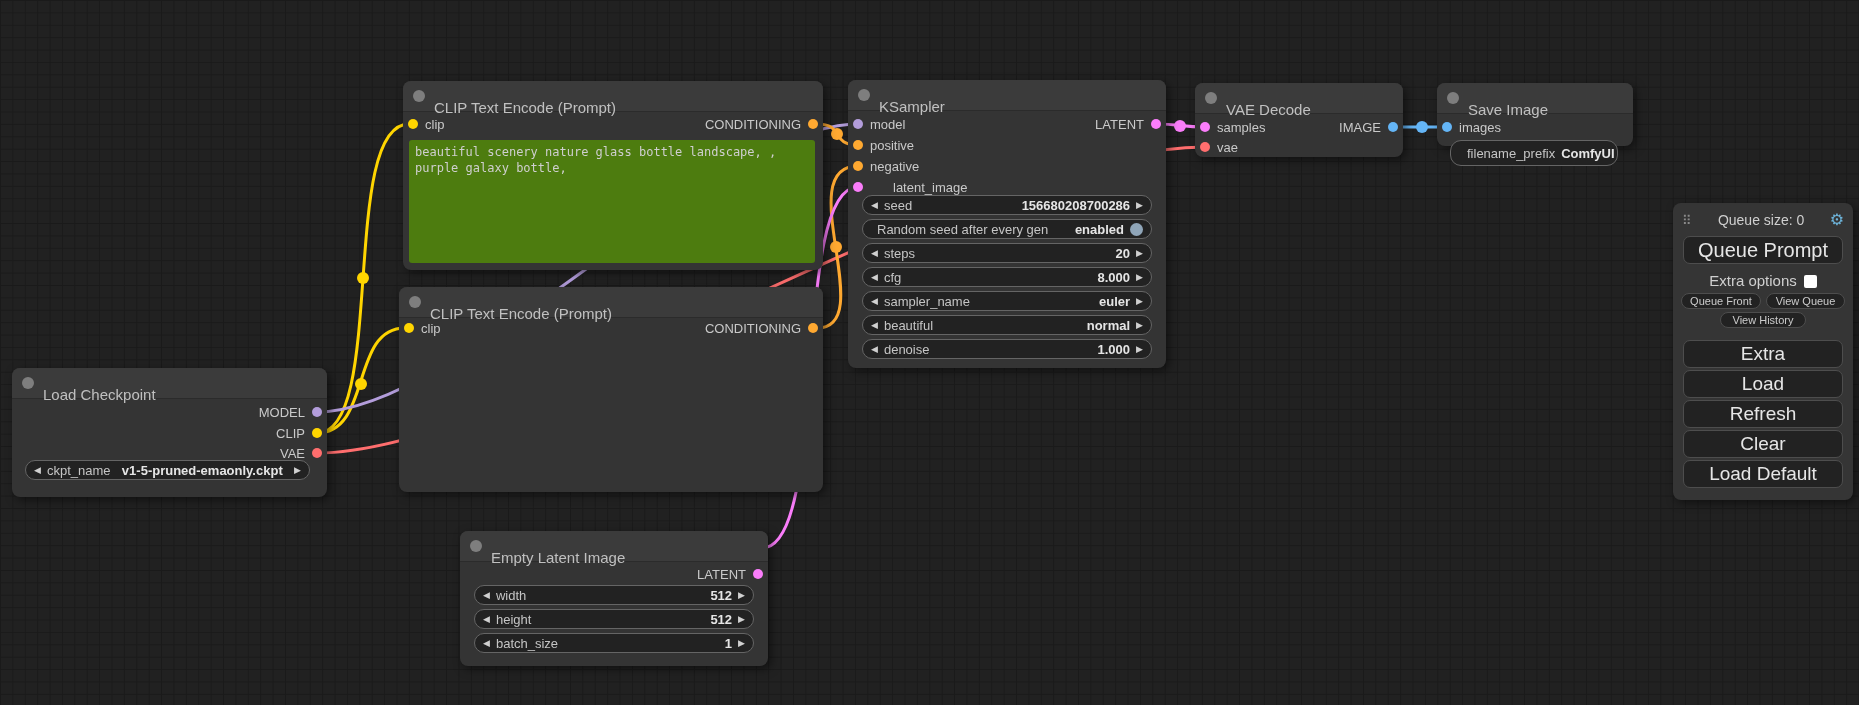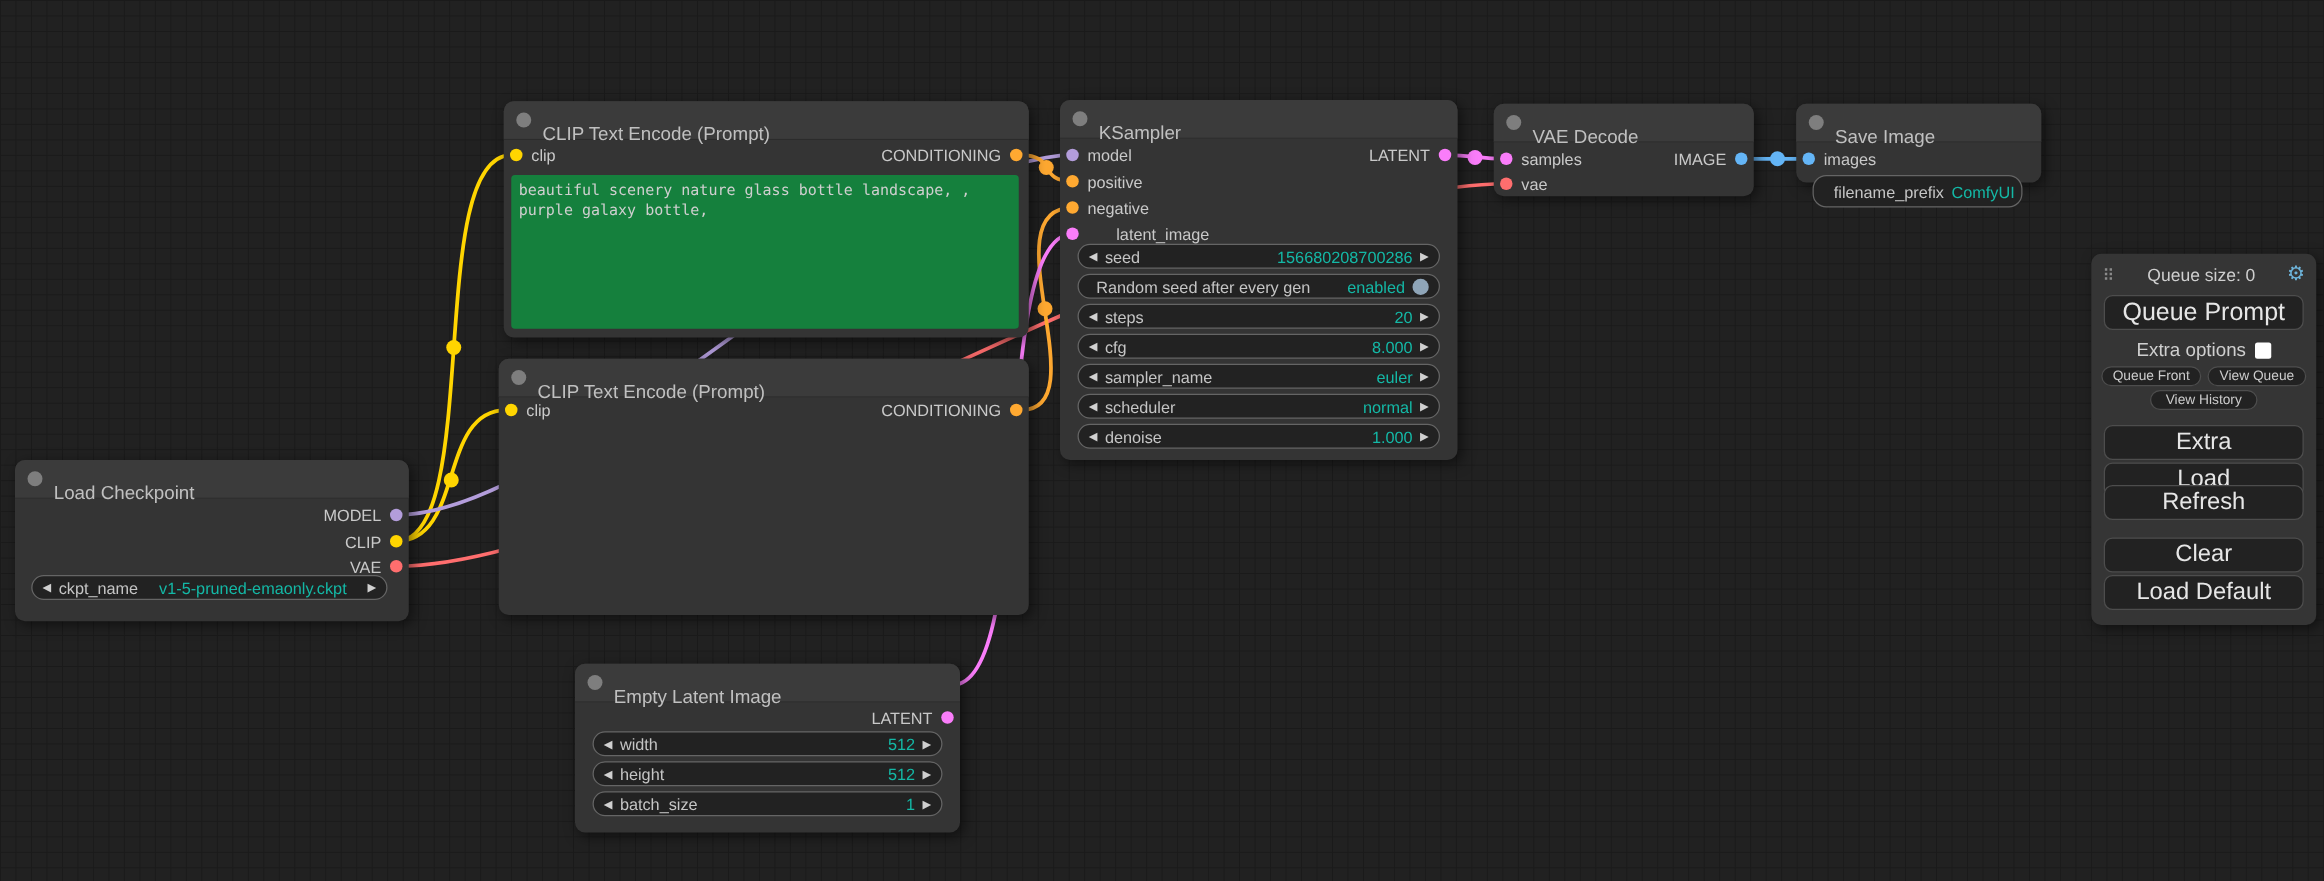--- a/index.html
+++ b/index.html
@@ -16,29 +16,29 @@
   .node-title{height:30px;background:#3b3b3b;border-radius:8px 8px 0 0;
     display:flex;align-items:center;padding:0 10px;gap:9px;
     border-bottom:1px solid #2b2b2b;}
   .collapse-dot{width:12px;height:12px;border-radius:50%;flex:none;}
   .title-text{color:#c0c0c0;font-size:15px;white-space:nowrap;margin-top:22px;}
   .slot{position:absolute;height:20px;display:flex;align-items:center;gap:7px;
     color:#c9c9c9;font-size:13px;white-space:nowrap;}
   .slot.in{left:5px;}
   .slot.out{right:5px;flex-direction:row;}
   .dot{width:10px;height:10px;border-radius:50%;flex:none;}
-  .prompt-box{position:absolute;background:#15803d;border-radius:3px;
+  .prompt-box{position:absolute;background:#4d7c0f;border-radius:3px;
     color:#cfcfcf;font-family:"DejaVu Sans Mono",monospace;font-size:12px;
     line-height:16px;padding:4px 6px;white-space:pre-wrap;overflow:hidden;}
   .pill{position:absolute;height:20px;background:#222222;
     border:1px solid #656565;border-radius:11px;display:flex;
     align-items:center;padding:0 8px;font-size:13px;gap:6px;box-sizing:border-box;}
   .pill .arrow{color:#d0d0d0;font-size:9px;flex:none;line-height:20px;}
   .pill .w-label{color:#c5c5c5;white-space:nowrap;}
-  .pill .w-value{color:#14b8a6;white-space:nowrap;}
+  .pill .w-value{color:#e5e5e5;white-space:nowrap;font-weight:bold;}
   .pill .v-right{margin-left:auto;}
   .pill .v-center{flex:1;text-align:center;}
   .toggle{width:13px;height:13px;border-radius:50%;flex:none;}
   
   #queue-panel{position:absolute;z-index:3;background:#353535;border-radius:8px;
     box-shadow:3px 3px 10px rgba(0,0,0,.5);}
   .qp-header{position:absolute;top:5px;left:9px;right:9px;height:24px;
     display:flex;align-items:center;}
   .drag-handle{color:#8a8a8a;font-size:13px;letter-spacing:1px;cursor:move;}
   .queue-size{flex:1;text-align:center;color:#cfcfcf;font-size:14px;}
@@ -211,21 +211,21 @@
       <span class="arrow">▶</span>
     </div>
     <div class="pill" style="left:14px;top:211px;width:290px;">
       <span class="arrow">◀</span>
       <span class="w-label">sampler_name</span>
       <span class="w-value v-right">euler</span>
       <span class="arrow">▶</span>
     </div>
     <div class="pill" style="left:14px;top:235px;width:290px;">
       <span class="arrow">◀</span>
-      <span class="w-label">scheduler</span>
+      <span class="w-label">beautiful</span>
       <span class="w-value v-right">normal</span>
       <span class="arrow">▶</span>
     </div>
     <div class="pill" style="left:14px;top:259px;width:290px;">
       <span class="arrow">◀</span>
       <span class="w-label">denoise</span>
       <span class="w-value v-right">1.000</span>
       <span class="arrow">▶</span>
     </div>
   </div>
@@ -272,18 +272,18 @@
     </div>
     <div class="btn big" style="top:33px;font-size:20px;">Queue Prompt</div>
     <div class="extra-options">
       <span>Extra options</span><span class="checkbox"></span>
     </div>
     <div class="btn small" style="left:8px;top:90px;width:80px;">Queue Front</div>
     <div class="btn small" style="left:93px;top:90px;width:79px;">View Queue</div>
     <div class="btn small" style="left:47px;top:109px;width:86px;">View History</div>
     <div class="btn big" style="top:137px;">Extra</div>
     <div class="btn big" style="top:167px;text-align:center;">Load</div>
-    <div class="btn big" style="top:185px;">Refresh</div>
+    <div class="btn big" style="top:197px;">Refresh</div>
     <div class="btn big" style="top:227px;">Clear</div>
     <div class="btn big" style="top:257px;">Load Default</div>
   </div>
 
 </div>
 
 </body></html>

